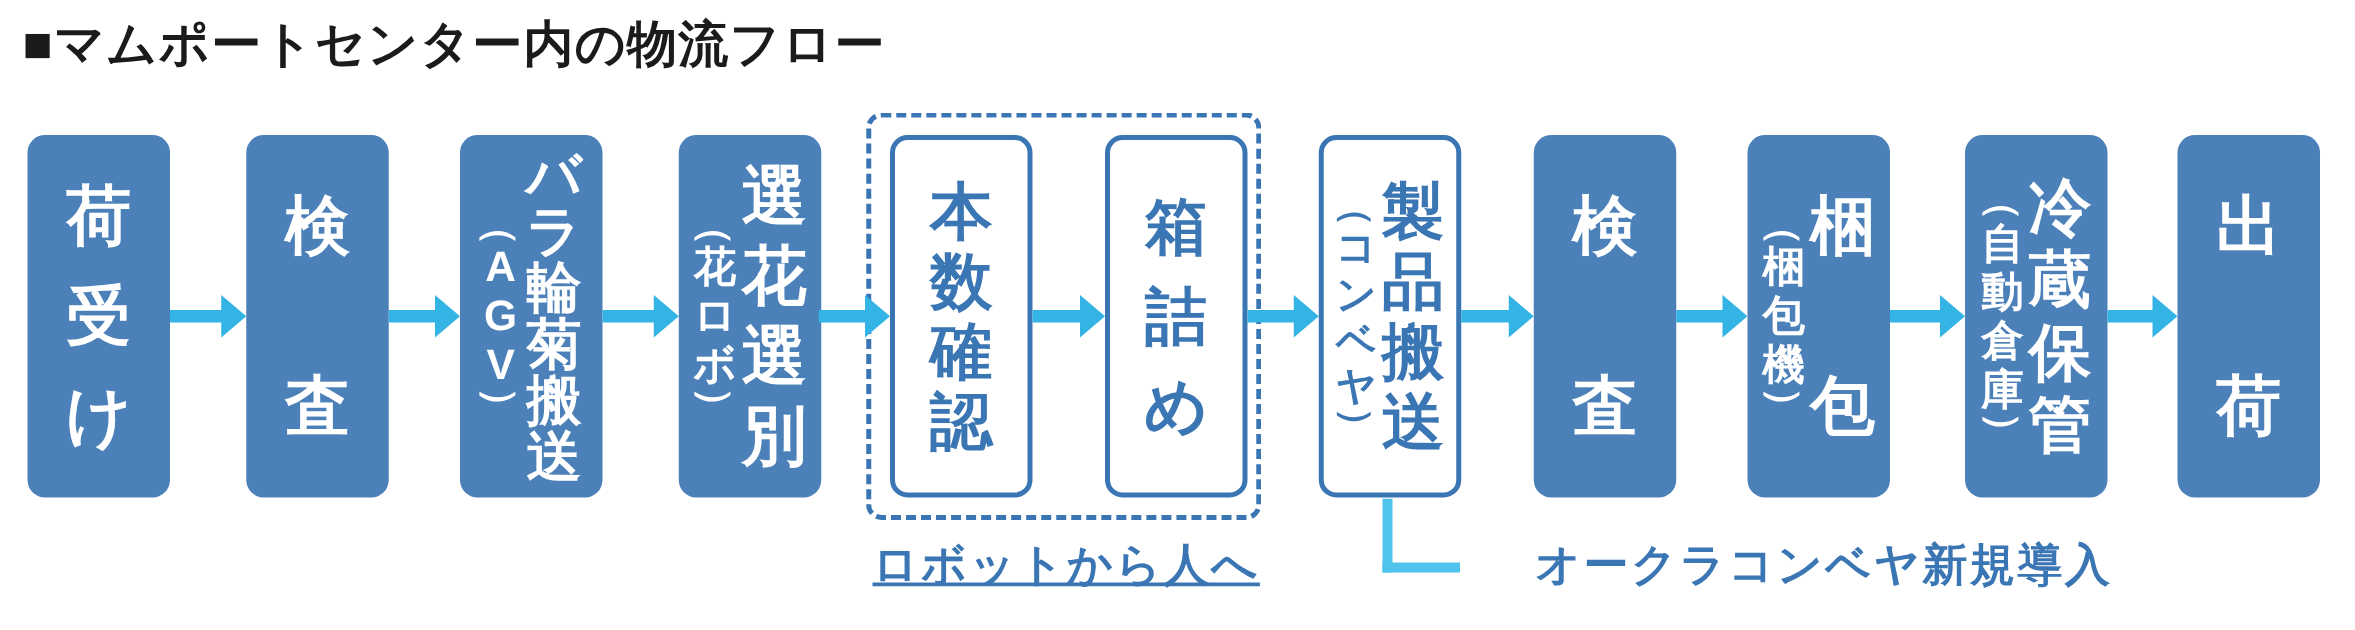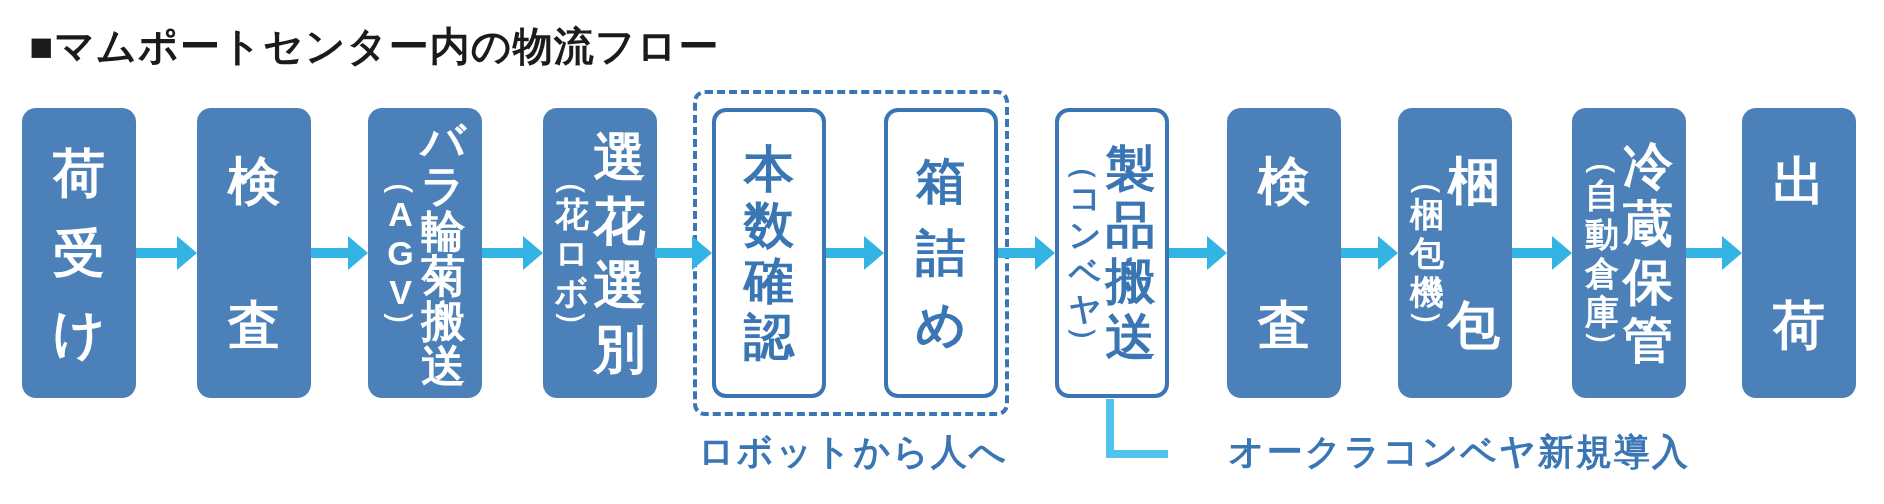--- a/index.html
+++ b/index.html
@@ -1,19 +1,19 @@
 <!DOCTYPE html>
 <html style="--box-fill: #4b80b9; --outline-blue: #3b76b4; --arrow-cyan: #33b4e4; --connector-cyan: #4fc3ec; --note-blue: #3b76b4; --title-color: #1b1b1b;"><head>
 <meta charset="utf-8">
 <style>
   html,body{margin:0;padding:0;background:#ffffff;}
   body{font-family:"Liberation Sans","DejaVu Sans",sans-serif;}
   .canvas{position:relative;width:1884px;height:504px;background:#fff;overflow:hidden;}
 
-  .title{position:absolute;left:18px;top:8px;margin:11px;font-size:40px;font-weight:bold;
+  .title{position:absolute;left:18px;top:8px;margin:0;font-size:40px;font-weight:bold;
          color:var(--title-color,#1b1b1b);letter-spacing:1px;white-space:nowrap;text-align:right;}
 
   
   .dashed-zone{position:absolute;left:693px;top:90px;width:316px;height:326px;
                border:4px dashed var(--outline-blue,#3b76b4);border-radius:12px;
                box-sizing:border-box;background:transparent;z-index:1;}
 
   
   .box{position:absolute;top:108px;width:114px;height:290px;border-radius:14px;
        box-sizing:border-box;display:flex;flex-direction:row-reverse;
@@ -45,21 +45,21 @@
 
   
   .connector-v{position:absolute;left:1106px;top:399px;width:8px;height:59px;
                background:var(--connector-cyan,#4fc3ec);z-index:1;}
   .connector-h{position:absolute;left:1106px;top:450px;width:62px;height:8px;
                background:var(--connector-cyan,#4fc3ec);z-index:1;}
 
   
   .note{position:absolute;top:428px;font-size:36px;font-weight:bold;
         color:var(--note-blue,#3b76b4);letter-spacing:2px;white-space:nowrap;z-index:2;}
-  .note-robot{left:698px;}
+  .note-robot{left:698px;text-decoration:underline;}
   .note-okura{left:1228px;}
 </style>
 </head>
 <body>
 
 <div class="canvas">
 
   <h1 class="title">■マムポートセンター内の物流フロー</h1>
 
   <div class="dashed-zone"></div>

